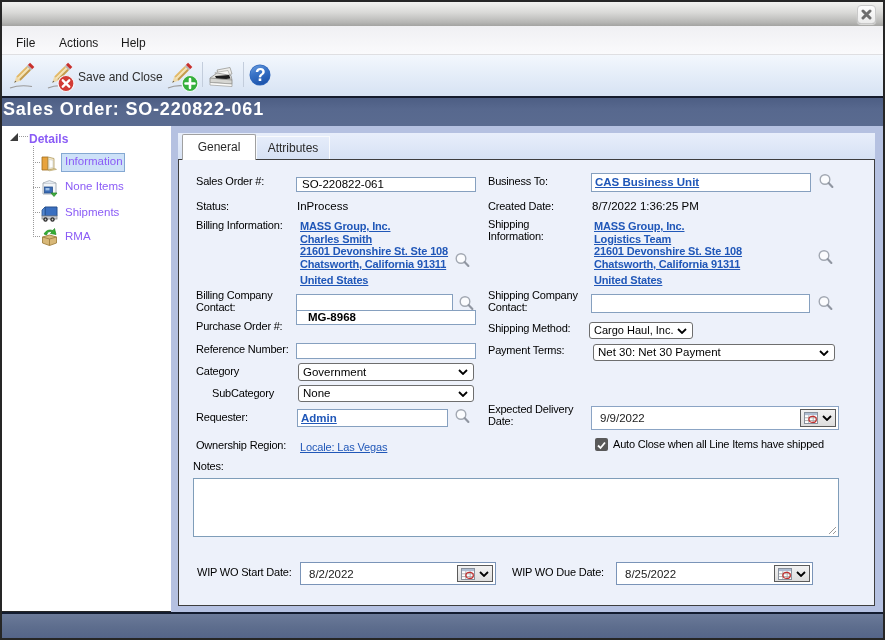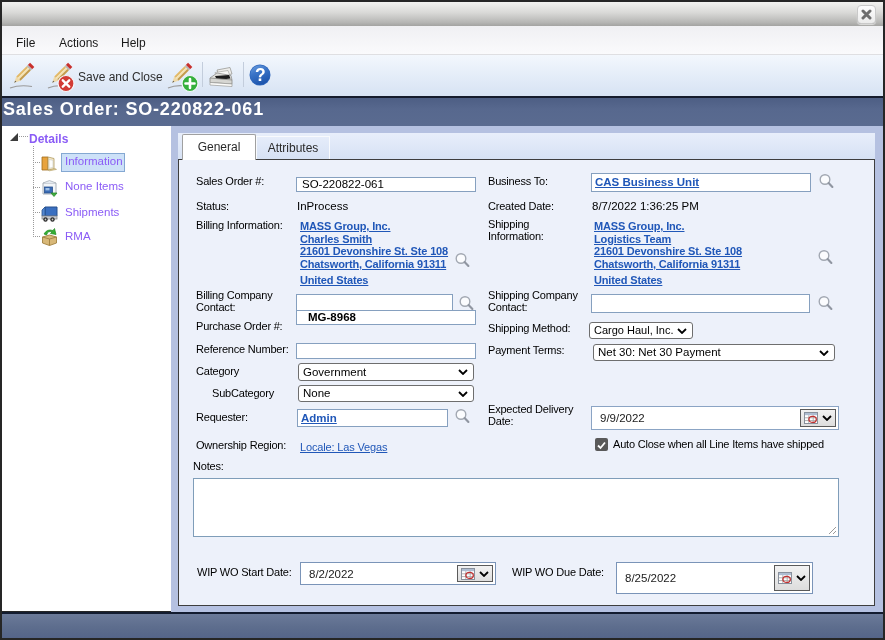--- a/index.html
+++ b/index.html
@@ -317,21 +317,21 @@
           <line x1="9.2" y1="4.2" x2="9.2" y2="12" stroke="#a8a8a8" stroke-width="0.9"></line>
           <line x1="1" y1="6.8" x2="13.5" y2="6.8" stroke="#a8a8a8" stroke-width="0.9"></line>
           <line x1="1" y1="9.6" x2="13.5" y2="9.6" stroke="#a8a8a8" stroke-width="0.9"></line>
           <ellipse cx="8.6" cy="8.4" rx="3.7" ry="3" fill="none" stroke="#c03030" stroke-width="1.3"></ellipse>
         </svg>
         <svg style="position:absolute; right:3px; top:50%; margin-top:-3px;" width="10" height="6" viewBox="0 0 10 6">
             <path d="M1 1 L5 5 L9 1" fill="none" stroke="#000" stroke-width="1.8"></path>
           </svg>
       </div>
     </div>
-    <div class="datec" style="left:616px; top:562px; width:197px; height:32px; border-color:#7a94b8;">
+    <div class="datec" style="left:616px; top:562px; width:197px; height:23px; border-color:#7a94b8;">
       <span class="datetxt">8/25/2022</span>
       <div class="datebtn">
         <svg style="position:absolute; left:3px; top:50%; margin-top:-7px;" width="15" height="14" viewBox="0 0 15 14">
           <rect x="0.5" y="1.5" width="13" height="11" fill="#fff" stroke="#88909c" stroke-width="1"></rect>
           <rect x="1" y="2" width="12" height="2.2" fill="#aebdd2"></rect>
           <line x1="4.8" y1="4.2" x2="4.8" y2="12" stroke="#a8a8a8" stroke-width="0.9"></line>
           <line x1="9.2" y1="4.2" x2="9.2" y2="12" stroke="#a8a8a8" stroke-width="0.9"></line>
           <line x1="1" y1="6.8" x2="13.5" y2="6.8" stroke="#a8a8a8" stroke-width="0.9"></line>
           <line x1="1" y1="9.6" x2="13.5" y2="9.6" stroke="#a8a8a8" stroke-width="0.9"></line>
           <ellipse cx="8.6" cy="8.4" rx="3.7" ry="3" fill="none" stroke="#c03030" stroke-width="1.3"></ellipse>

